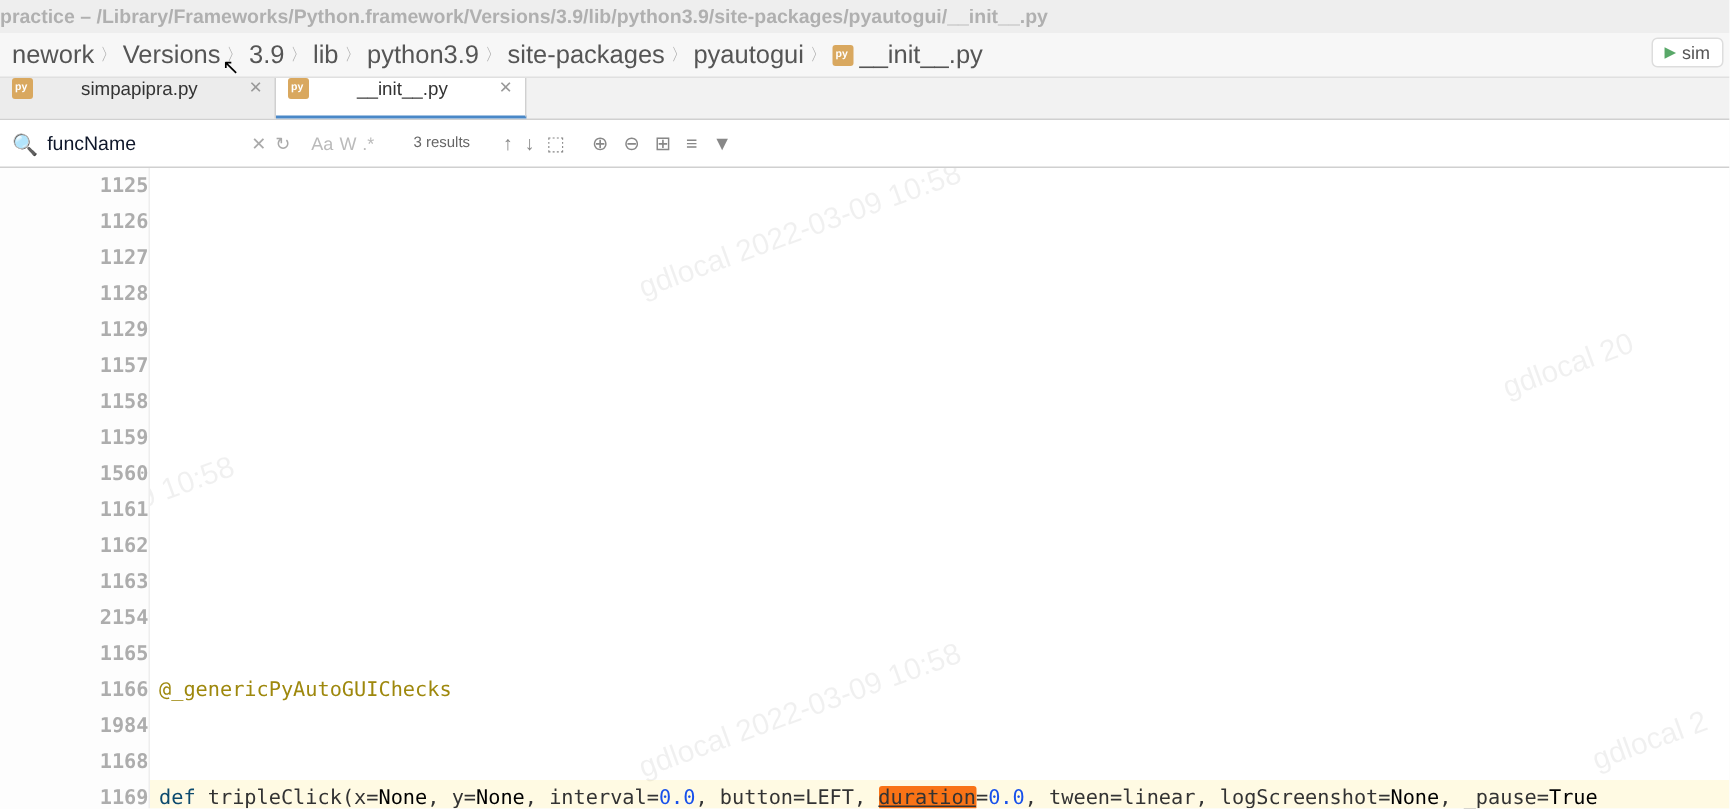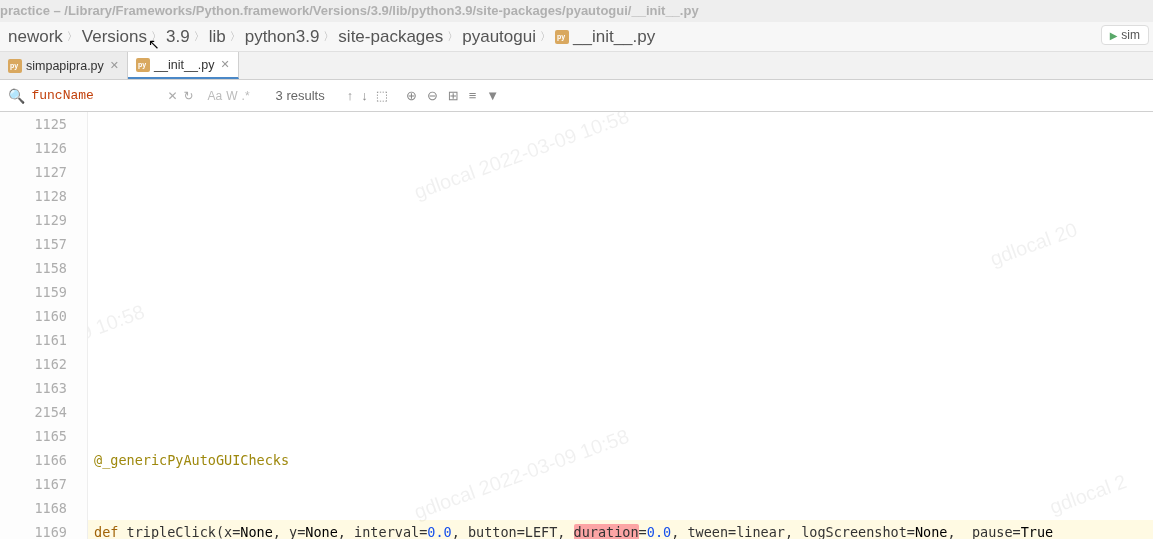--- a/index.html
+++ b/index.html
@@ -88,25 +88,25 @@
 }
 .tabs-bar {
   height: 28px;
   display: flex;
   align-items: stretch;
   background: #f2f2f2;
   border-bottom: 1px solid #d0d0d0;
 }
 .tab {
   display: flex;
-  align-items: center;
   padding: 0 8px;
   font-size: 12.5px;
   border-right: 1px solid #d0d0d0;
   background: #ececec;
+  gap: 28px;
 }
 .tab.active {
   background: #fff;
   border-bottom: 2px solid #4a88c7;
 }
 .tab .close {
   color: #999;
   margin-left: 6px;
   font-size: 11px;
 }
@@ -121,42 +121,41 @@
 }
 .search-icon {
   color: #888;
   font-size: 14px;
 }
 .find-input {
   border: none;
   outline: none;
   font-size: 13px;
   width: 130px;
-  color: #c2410c;
-  font-family: Liberation Mono, monospace;
+  color: #0f172a;
 }
 .find-clear, .find-refresh {
   color: #aaa;
   font-size: 12px;
   cursor: pointer;
 }
 .find-options {
   display: flex;
   gap: 4px;
   margin-left: 8px;
 }
 .find-opt {
   color: #bbb;
   font-size: 12px;
   cursor: pointer;
 }
 .find-results {
   margin-left: 20px;
   color: #666;
-  font-size: 13px;
+  font-size: 10px;
 }
 .find-nav {
   display: flex;
   gap: 8px;
   margin-left: 16px;
 }
 .find-nav span {
   color: #888;
   font-size: 13px;
   cursor: pointer;
@@ -173,53 +172,53 @@
 }
 .editor {
   display: flex;
   background: #fff;
   height: calc(539px - 22px - 30px - 28px - 32px);
   font-family: "Menlo", "Consolas", monospace;
   font-size: 13.5px;
   position: relative;
 }
 .gutter {
-  width: 88px;
+  width: 100px;
   background: #fdfdfd;
   border-right: 1px solid #eee;
   text-align: right;
-  padding-right: 20px;
   color: #adadad;
   line-height: 24px;
   flex-shrink: 0;
   position: relative;
+  font-weight: bold;
 }
 .gutter .line-num {
   height: 24px;
 }
 .code {
   flex: 1;
   line-height: 24px;
   white-space: pre;
   position: relative;
   overflow: hidden;
 }
 .code-line {
   height: 24px;
   padding-left: 6px;
 }
 .code-line.highlight-line {
   background: #fffae3;
 }
-.kw { color: #a16207; font-weight: 500; }
+.kw { color: #0c4a6e; font-weight: 500; }
 .def-name { color: #333; }
 .decorator { color: #9e880d; }
 .builtin { color: #000000; }
 .num { color: #1750eb; }
-.hl-search { background: #fca5a5; border-radius: 2px; }
+.hl-search { background: #f97316; border-radius: 2px; text-decoration: underline; }
 .watermark {
   position: absolute;
   color: rgba(0,0,0,0.06);
   font-size: 20px;
   pointer-events: none;
   transform: rotate(-20deg);
   font-family: sans-serif;
 }
 </style>
 </head>
@@ -295,28 +294,28 @@
 <div class="editor">
   <div class="gutter">
     <div class="line-num">1125</div>
     <div class="line-num">1126</div>
     <div class="line-num">1127</div>
     <div class="line-num">1128</div>
     <div class="line-num">1129</div>
     <div class="line-num">1157</div>
     <div class="line-num">1158</div>
     <div class="line-num">1159</div>
-    <div class="line-num">1160</div>
+    <div class="line-num">1560</div>
     <div class="line-num">1161</div>
     <div class="line-num">1162</div>
     <div class="line-num">1163</div>
     <div class="line-num">2154</div>
     <div class="line-num">1165</div>
     <div class="line-num">1166</div>
-    <div class="line-num">1167</div>
+    <div class="line-num">1984</div>
     <div class="line-num">1168</div>
     <div class="line-num">1169</div>
   </div>
   <div class="code">
     <div class="watermark" style="left:320px;top:30px">gdlocal 2022-03-09 10:58</div>
     <div class="watermark" style="left:-20px;top:200px">09 10:58</div>
     <div class="watermark" style="left:320px;top:350px">gdlocal 2022-03-09 10:58</div>
     <div class="watermark" style="left:900px;top:120px">gdlocal 20</div>
     <div class="watermark" style="left:960px;top:370px">gdlocal 2</div>
 

